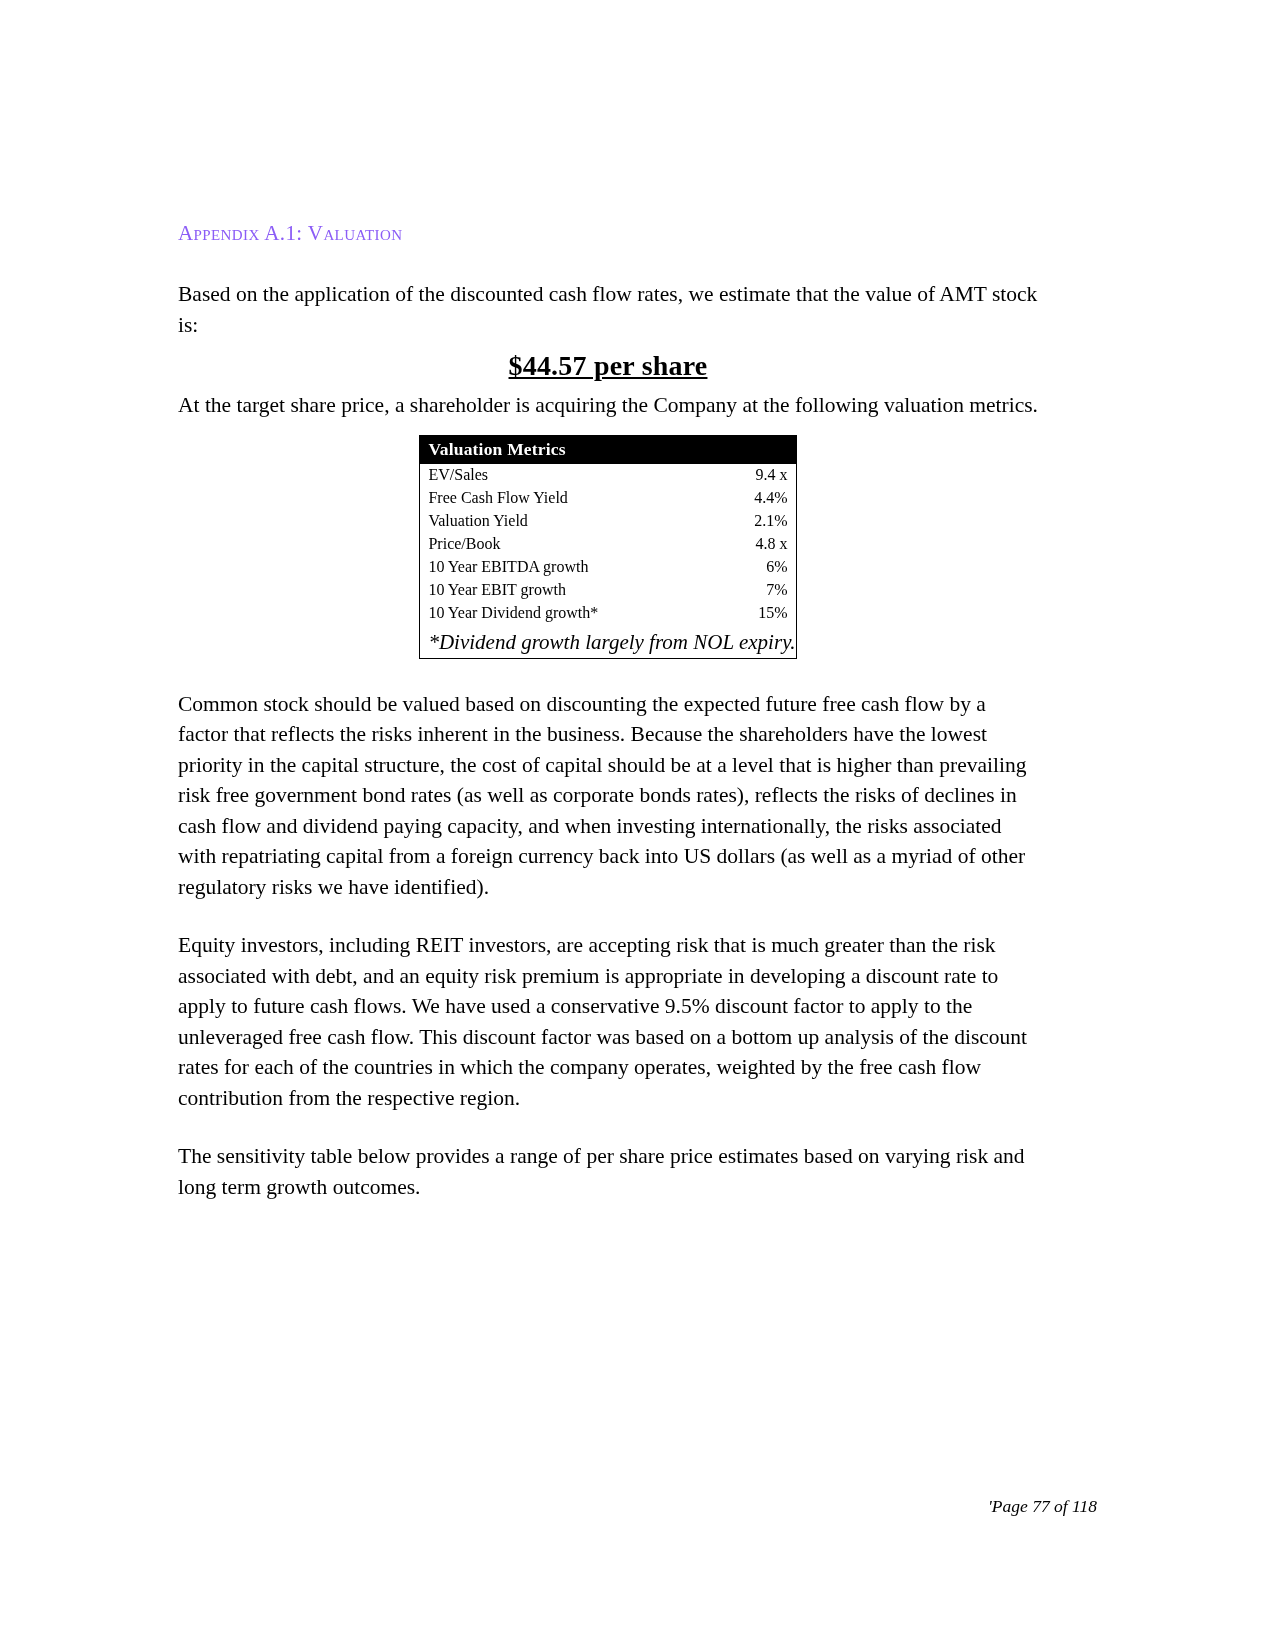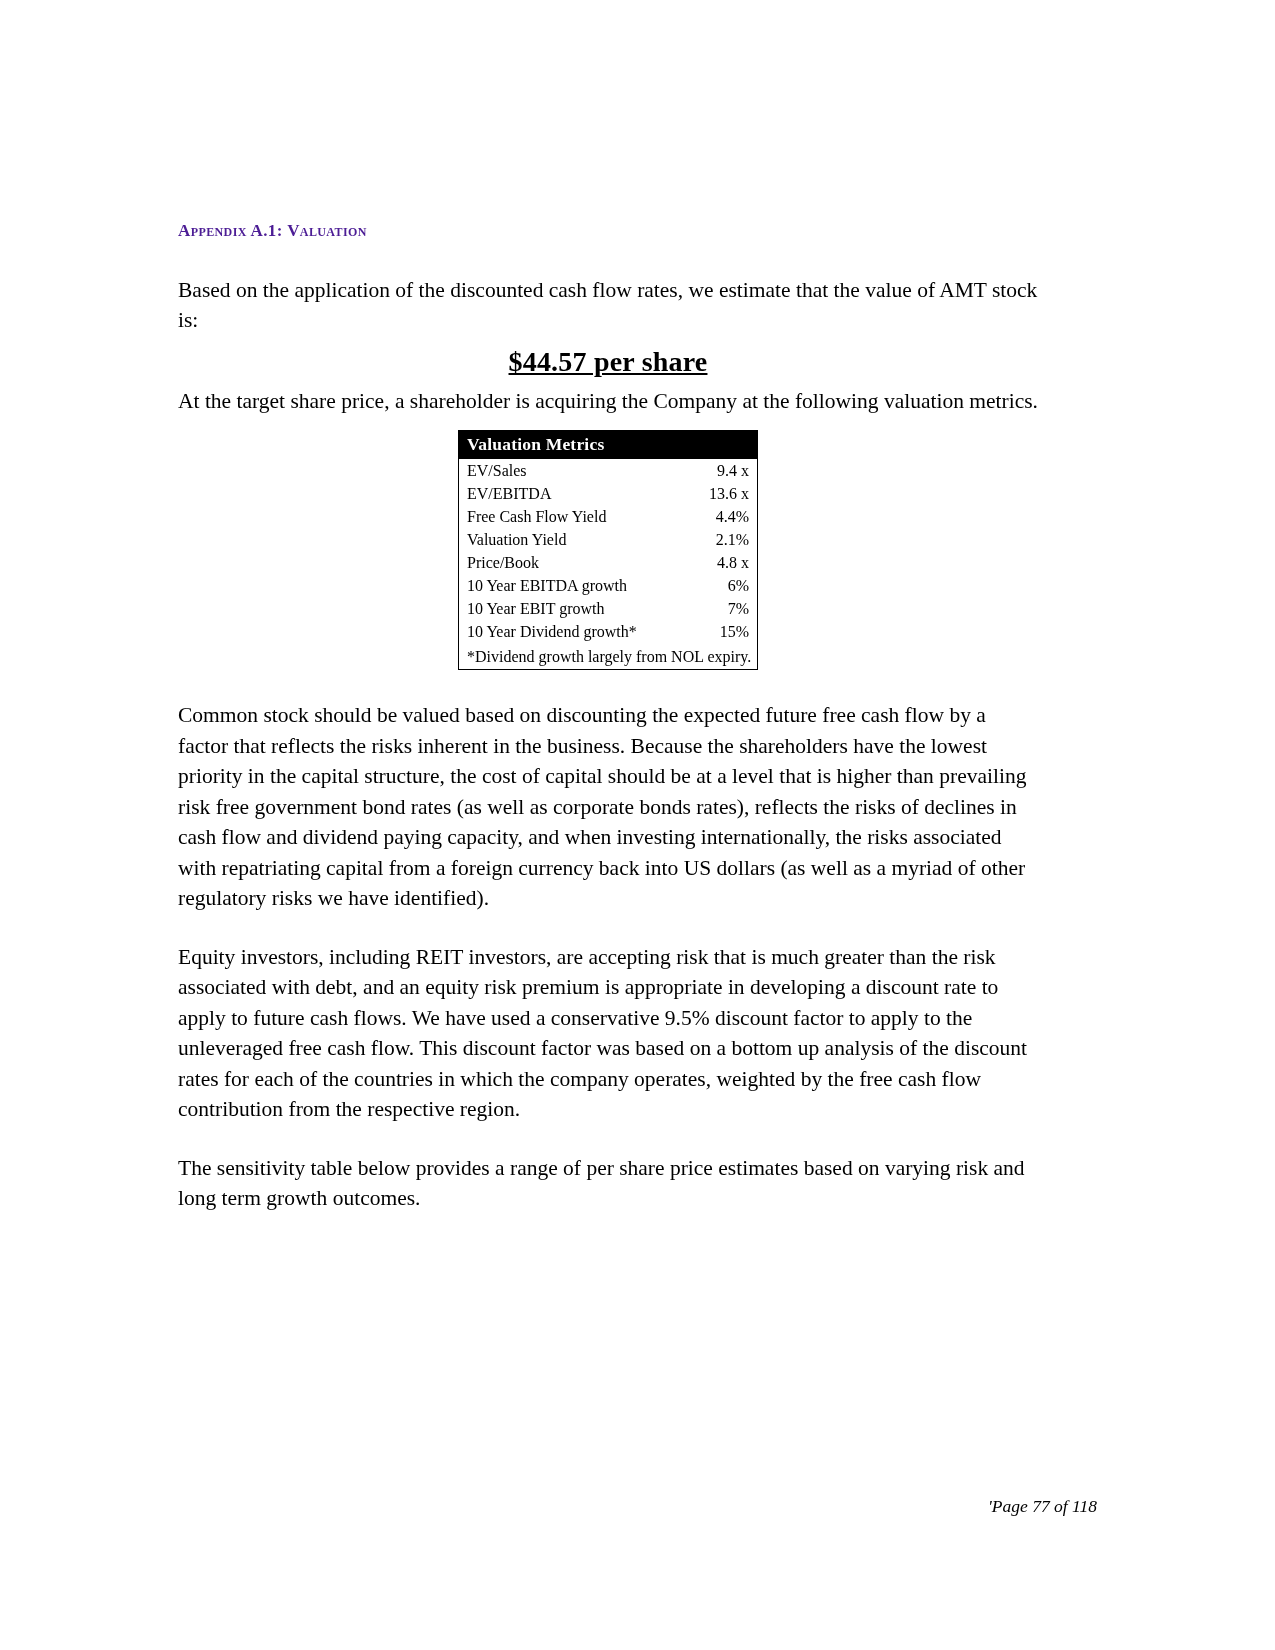--- a/index.html
+++ b/index.html
@@ -27,24 +27,24 @@
 
   .content {
     position: absolute;
     left: 178px;
     top: 222px;
     width: 860px;
   }
 
   h1.appendix-heading {
     font-family: "Liberation Serif", "DejaVu Serif", serif;
-    font-size: 17px;
-    font-weight: bold;
+    font-size: 21px;
+    font-weight: normal;
     font-variant: small-caps;
-    color: #4c1d95;
+    color: #8b5cf6;
     margin: 0 0 34px 0;
     letter-spacing: 0.4px;
     line-height: 1.1;
   }
 
   p.body-text {
     font-size: 21.5px;
     line-height: 1.42;
     margin: 0 0 0 0;
     text-align: left;
@@ -67,21 +67,21 @@
   
   .table-wrap {
     display: flex;
     justify-content: center;
     margin-top: 14px;
     margin-bottom: 30px;
   }
   table.metrics {
     border-collapse: collapse;
     border: 1.6px solid #000;
-    width: 300px;
+    width: 340px;
     background: #fff;
     font-family: "Liberation Serif", "DejaVu Serif", serif;
   }
   table.metrics th.header-cell {
     background: #000000;
     color: #ffffff;
     font-size: 17.5px;
     font-weight: bold;
     text-align: left;
     padding: 3px 0 4px 8px;
@@ -94,23 +94,25 @@
     border: none;
     white-space: nowrap;
   }
   table.metrics td.value {
     text-align: right;
     padding-right: 8px;
     padding-left: 0;
     margin-top: 44px;
   }
   table.metrics tr.footnote-row td {
-    font-size: 16px;
+    font-style: italic;
+    font-size: 21px;
     padding-top: 5px;
     padding-bottom: 3px;
+    text-align: right;
   }
 
   .footer {
     position: absolute;
     right: 178px;
     top: 1496px;
     font-size: 17.5px;
     font-style: italic;
     color: #000;
     text-align: center;
@@ -134,24 +136,20 @@
       <table class="metrics">
         <thead>
           <tr>
             <th class="header-cell" colspan="2">Valuation Metrics</th>
           </tr>
         </thead>
         <tbody>
           <tr>
             <td>EV/Sales</td>
             <td class="value">9.4 x</td>
-          </tr>
-          <tr>
-            <td>EV/EBITDA</td>
-            <td class="value">13.6 x</td>
           </tr>
           <tr>
             <td>Free Cash Flow Yield</td>
             <td class="value">4.4%</td>
           </tr>
           <tr>
             <td>Valuation Yield</td>
             <td class="value">2.1%</td>
           </tr>
           <tr>

